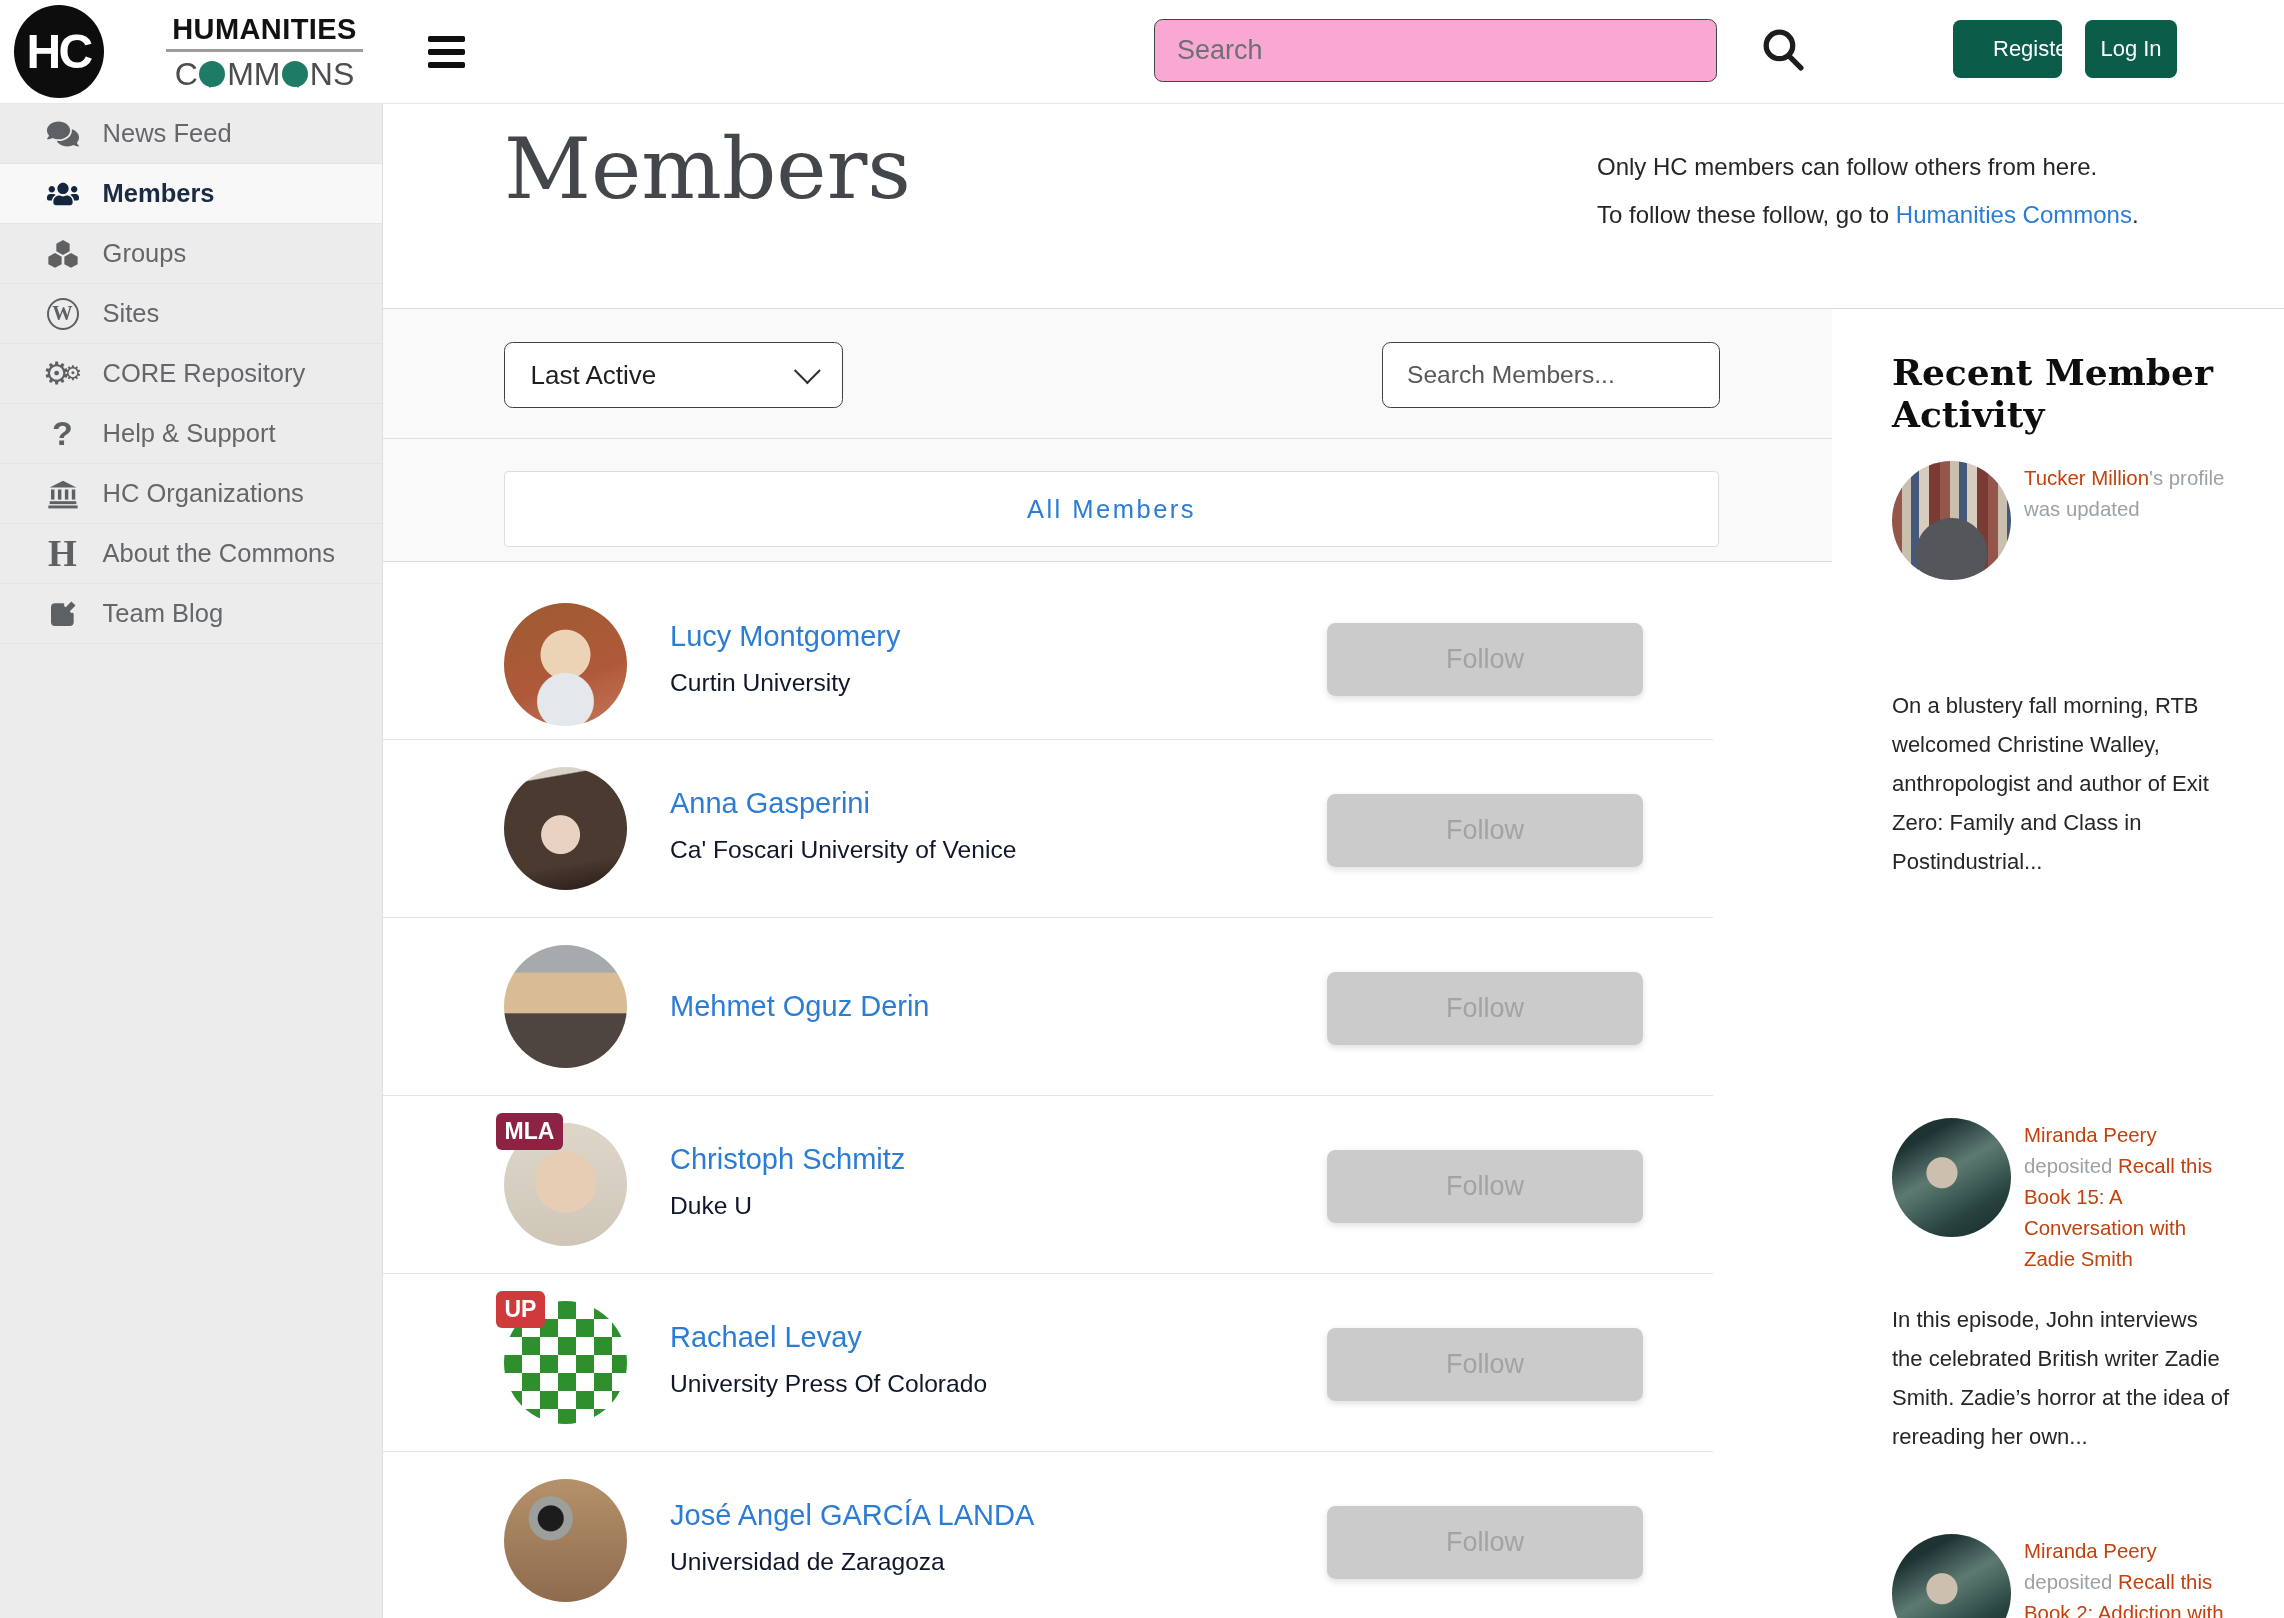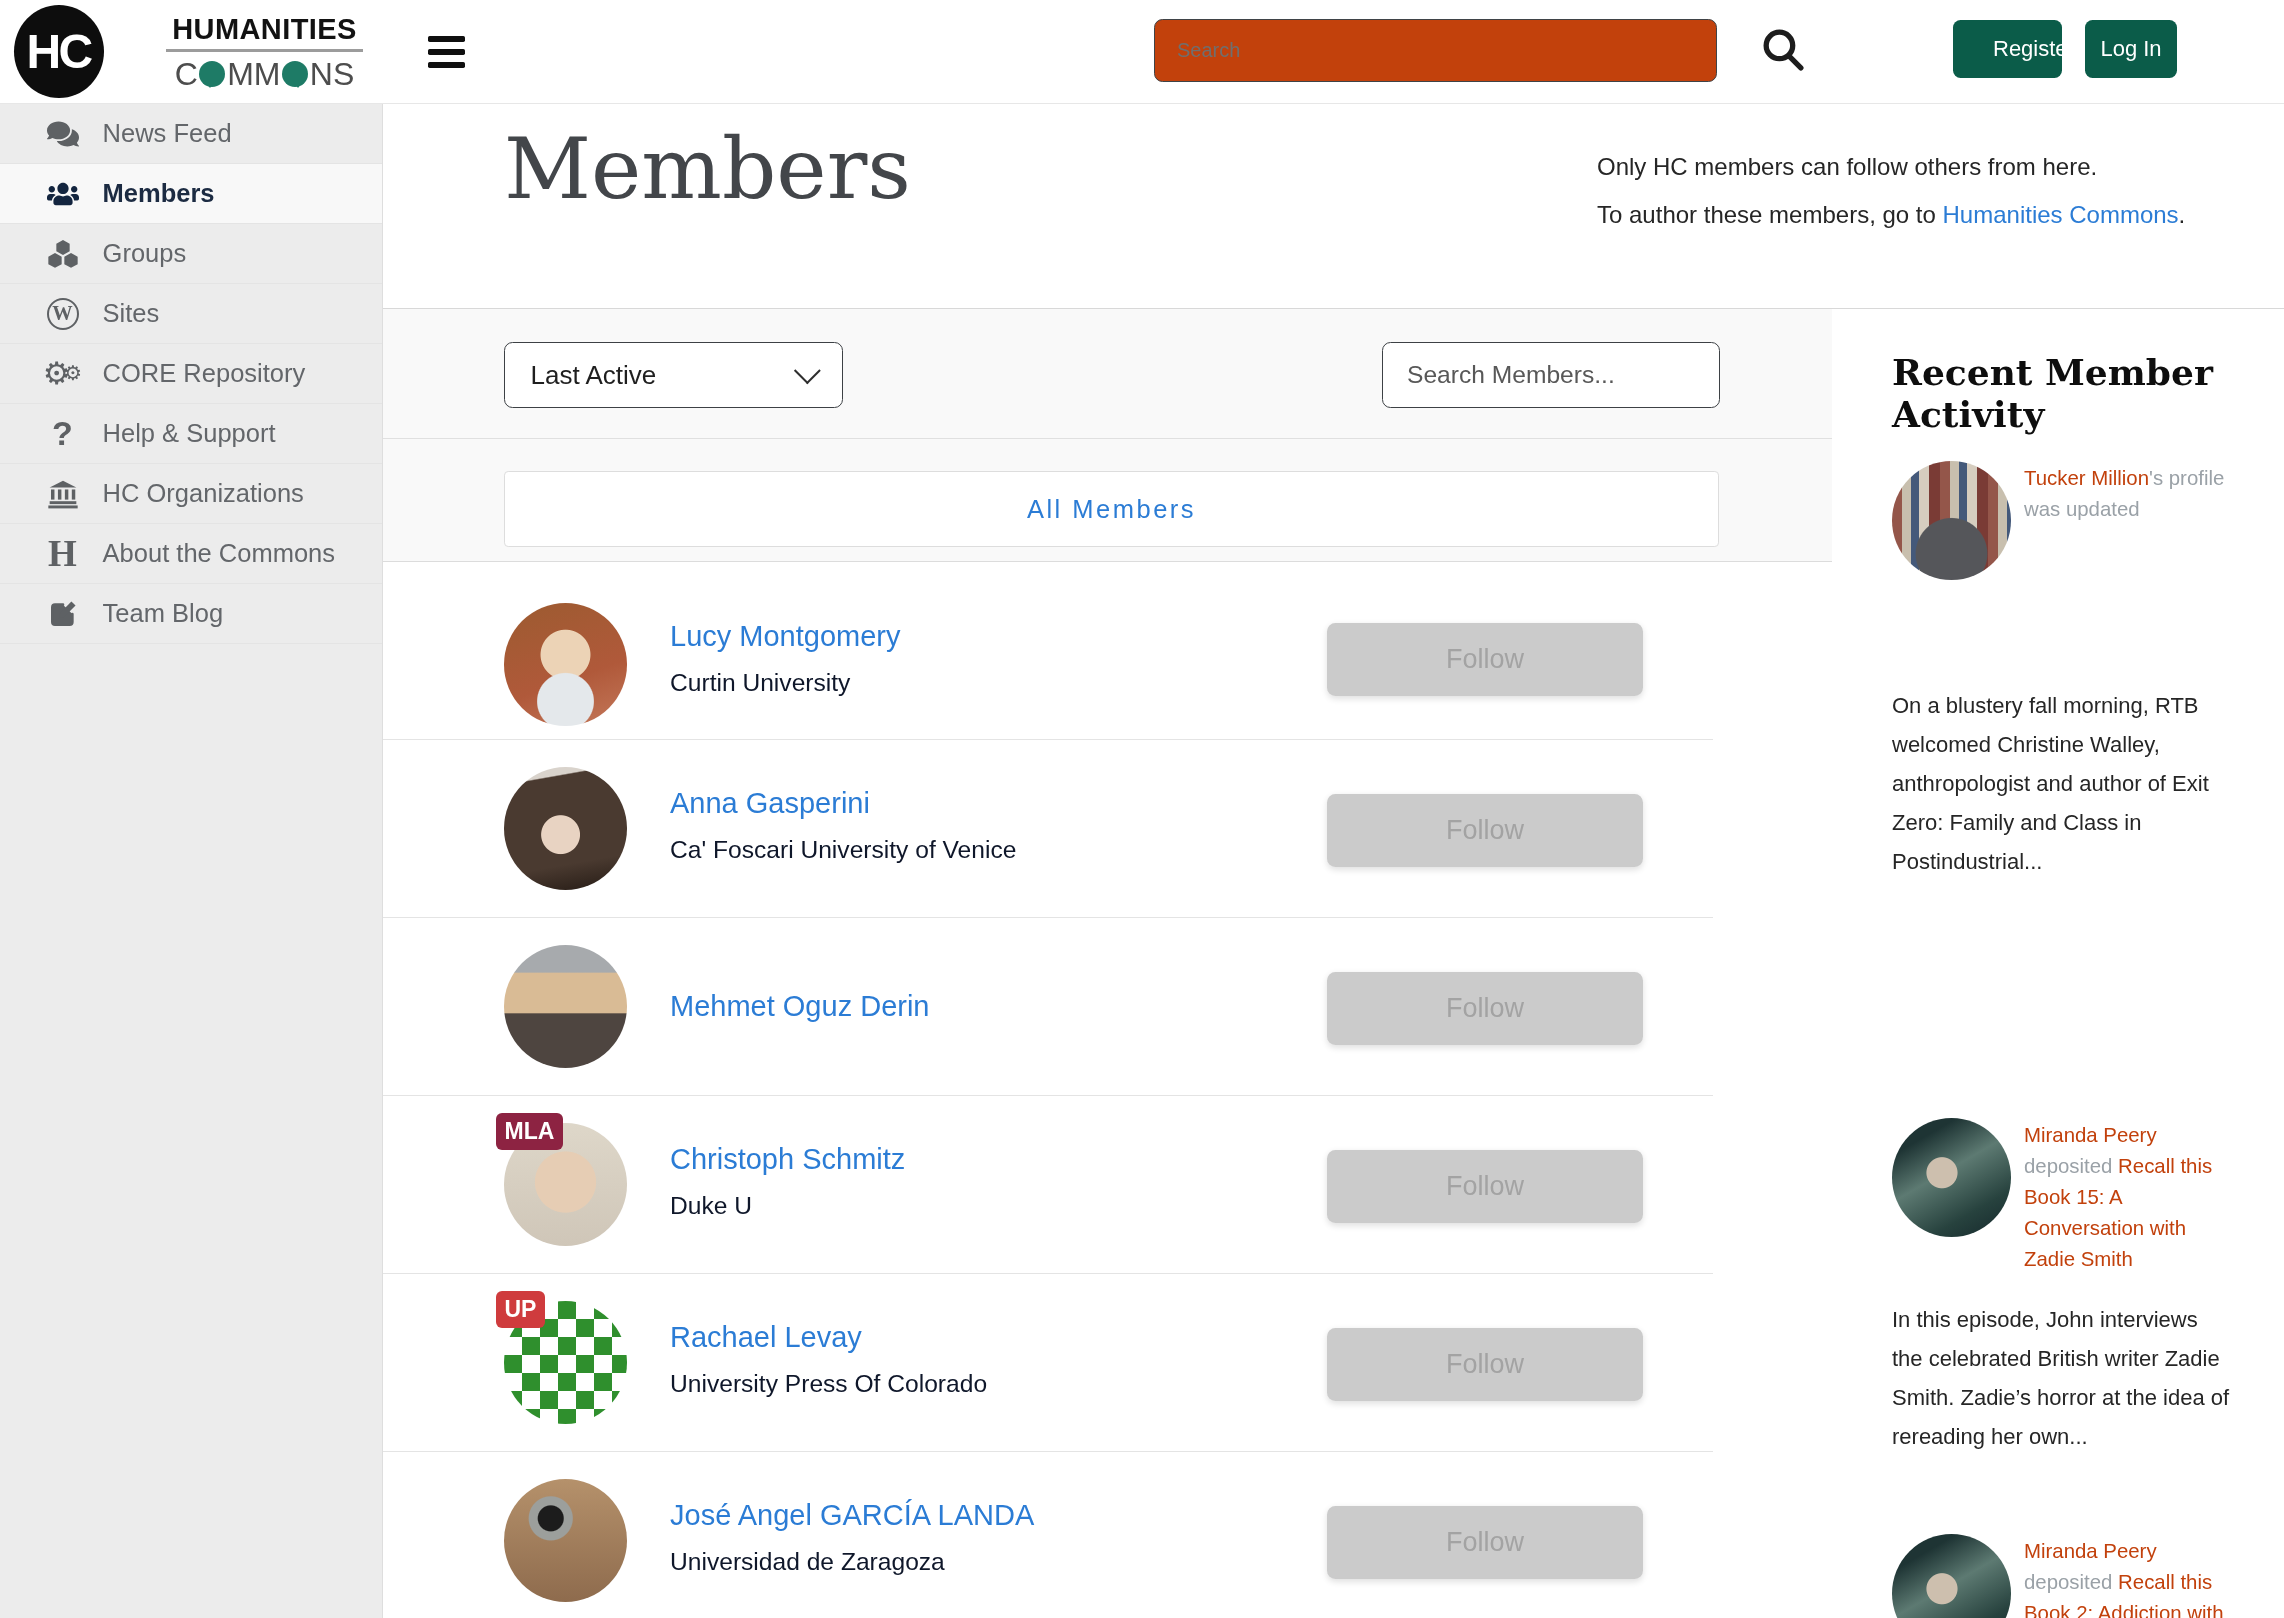--- a/index.html
+++ b/index.html
@@ -13,21 +13,21 @@
   .hc-logo span { color:#fff; font-size:48px; font-weight:bold; letter-spacing:-2.5px; }
   .brand { position:absolute; left:166px; top:12.7px; width:197px; text-align:center; cursor:pointer; }
   .brand-l1 { font-size:29px; font-weight:bold; letter-spacing:0.4px; color:#121212; }
   .brand-rule { height:2.5px; background:#9c9c9c; margin:3.4px 0 4.2px; }
   .brand-l2 { font-size:32px; color:#4d4d4d; display:flex; align-items:center; justify-content:center; }
   .bubble { width:26px; height:26px; border-radius:50%; background:#1e7b66; display:inline-block; position:relative; margin:0 1.7px; }
   .bubble::after { content:""; position:absolute; bottom:-6.8px; left:4.2px; border:6px solid transparent; border-top:8.5px solid #1e7b66; }
   .bubble.alt::after { left:auto; right:4.2px; }
   .hamburger { position:absolute; left:428px; top:36px; width:37px; height:32px; display:flex; flex-direction:column; justify-content:space-between; cursor:pointer; }
   .hamburger i { display:block; height:6px; background:#0f0f0f; border-radius:1.7px; }
-  .search-box { position:absolute; left:1154px; top:18.7px; width:563px; height:63px; border:1.7px solid #3f4347; border-radius:8.5px; font-size:20px; padding:0 22px; color:#222; background:#c2410c; font-family:inherit; outline:none; }
+  .search-box { position:absolute; left:1154px; top:18.7px; width:563px; height:63px; border:1.7px solid #3f4347; border-radius:8.5px; font-size:27px; padding:0 22px; color:#222; background:#f9a8d4; font-family:inherit; outline:none; }
   .search-box::placeholder { color:#6f6f6f; }
   .top-search-icon { position:absolute; left:1758px; top:24px; width:49px; height:51px; cursor:pointer; }
   .btn-green { position:absolute; top:20.4px; height:58px; background:#0b5c49; color:#fff; font-size:22px; border:none; border-radius:7.6px; cursor:pointer; font-family:inherit; }
   #btn-register { left:1953px; width:109px;padding-left:40px; }
   #btn-login { left:2085px; width:92px; }
 
   
   .sidebar { position:absolute; left:0; top:104px; width:383px; height:1515px; background:#ececec; border-right:0.8px solid #dedede; }
   .side-item { position:relative; height:60px; display:flex; align-items:center; border-bottom:0.8px solid #e4e4e4; cursor:pointer; color:#63666a; }
   .side-item .icon { width:53px; margin-left:36px; display:flex; justify-content:center; align-items:center; color:#5e6164; }
@@ -209,21 +209,21 @@
           </svg>
       </span>
       <span class="lbl">Team Blog</span>
     </div>
   </nav>
 
   <section class="titlebar">
     <h1 class="page-title">Members</h1>
     <div class="note">
       <div>Only HC members can follow others from here.</div>
-      <div><span>To author these members, go to </span><a>Humanities Commons</a><span>.</span></div>
+      <div><span>To follow these follow, go to </span><a>Humanities Commons</a><span>.</span></div>
     </div>
   </section>
 
   <div class="hline-main"></div>
   <div class="vline"></div>
 
   <main class="listcol">
 
     <div class="filterbar">
       <div class="sortbox">

